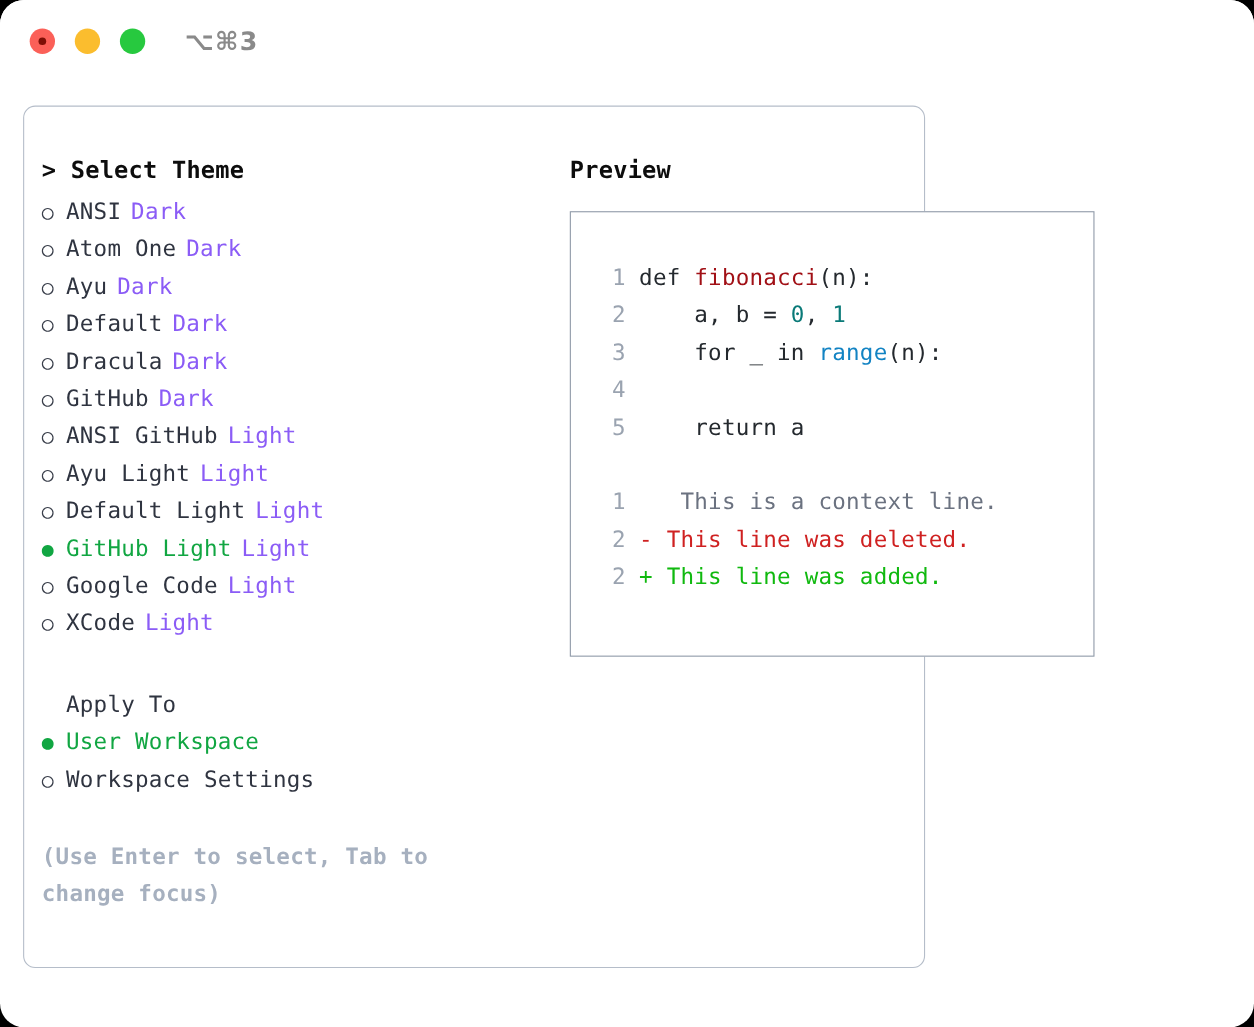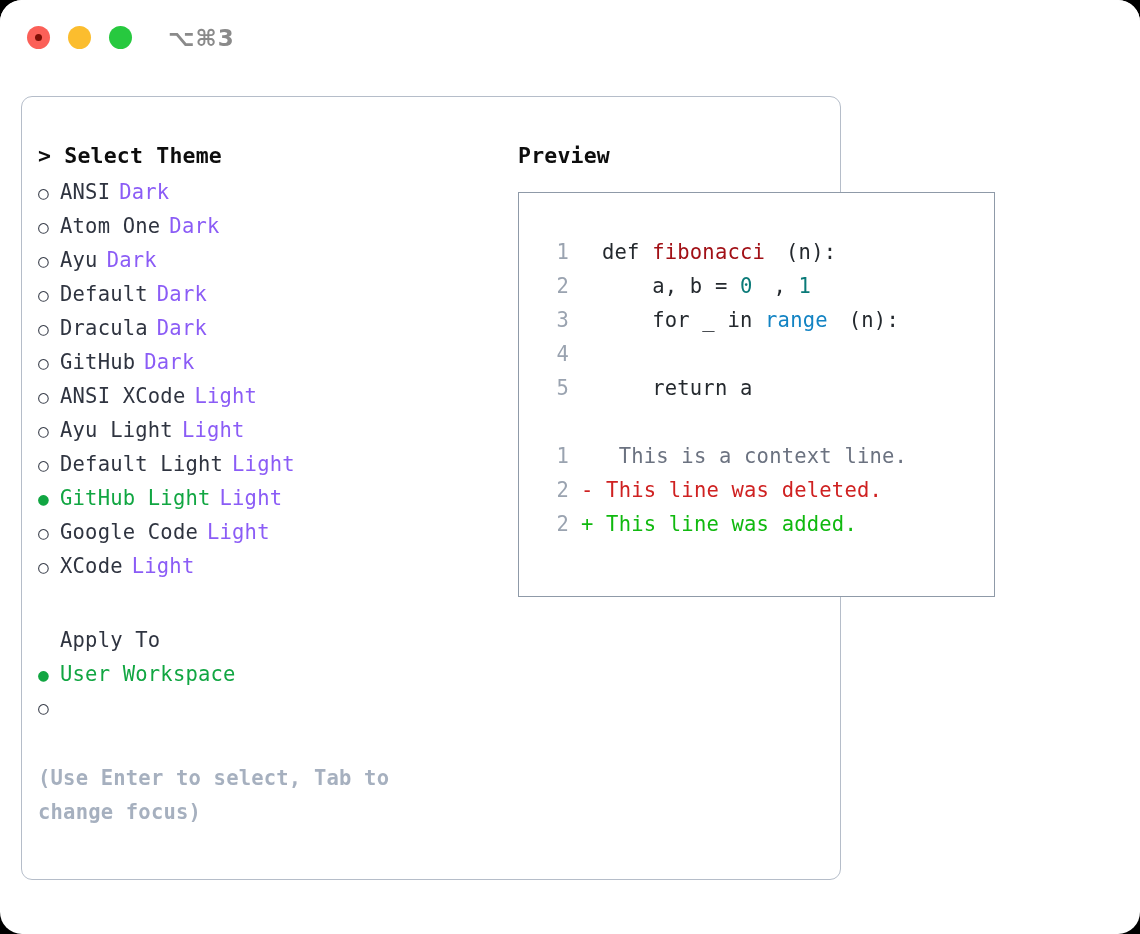--- a/index.html
+++ b/index.html
@@ -171,21 +171,21 @@
     line-height: 34px;
     white-space: pre;
     letter-spacing: 0.2px;
   }
   .lineno {
     flex: 0 0 28px;
     text-align: right;
     color: #9aa3b0;
     margin-right: 12px;
   }
-  .code-text { color: #24292e; margin-left: 21px; }
+  .code-text { color: #24292e; }
   .tok-fn    { color: #a11016; }
   .tok-num   { color: #0a7a78; }
   .tok-call  { color: #1283c3; }
   .blank-line { height: 34px; }
   .diff-ctx  { color: #6b7280; }
   .diff-del  { color: #cf2121; }
   .diff-add  { color: #10b90f; }
 </style>
 </head>
 <body>
@@ -206,34 +206,34 @@
     <div class="left-pane">
       <div class="pane-title">&gt; Select Theme</div>
 
       <div class="theme-list" id="theme-list">
           <div class="opt-row"><span class="bullet">○</span><span class="opt-label">ANSI</span><span class="opt-tag">Dark</span></div>
           <div class="opt-row"><span class="bullet">○</span><span class="opt-label">Atom One</span><span class="opt-tag">Dark</span></div>
           <div class="opt-row"><span class="bullet">○</span><span class="opt-label">Ayu</span><span class="opt-tag">Dark</span></div>
           <div class="opt-row"><span class="bullet">○</span><span class="opt-label">Default</span><span class="opt-tag">Dark</span></div>
           <div class="opt-row"><span class="bullet">○</span><span class="opt-label">Dracula</span><span class="opt-tag">Dark</span></div>
           <div class="opt-row"><span class="bullet">○</span><span class="opt-label">GitHub</span><span class="opt-tag">Dark</span></div>
-          <div class="opt-row"><span class="bullet">○</span><span class="opt-label">ANSI XCode</span><span class="opt-tag">Light</span></div>
+          <div class="opt-row"><span class="bullet">○</span><span class="opt-label">ANSI GitHub</span><span class="opt-tag">Light</span></div>
           <div class="opt-row"><span class="bullet">○</span><span class="opt-label">Ayu Light</span><span class="opt-tag">Light</span></div>
           <div class="opt-row"><span class="bullet">○</span><span class="opt-label">Default Light</span><span class="opt-tag">Light</span></div>
           <div class="opt-row selected"><span class="bullet">●</span><span class="opt-label">GitHub Light</span><span class="opt-tag">Light</span></div>
           <div class="opt-row"><span class="bullet">○</span><span class="opt-label">Google Code</span><span class="opt-tag">Light</span></div>
           <div class="opt-row"><span class="bullet">○</span><span class="opt-label">XCode</span><span class="opt-tag">Light</span></div>
         </div>
 
       <div class="section-gap"></div>
 
       <div class="apply-title">Apply To</div>
       <div class="theme-list" id="apply-list">
           <div class="opt-row selected"><span class="bullet">●</span><span class="opt-label">User Workspace</span></div>
-          <div class="opt-row"><span class="bullet">○</span></div>
+          <div class="opt-row"><span class="bullet">○</span><span class="opt-label">Workspace Settings</span></div>
         </div>
 
       <div class="hint">(Use Enter to select, Tab to change focus)</div>
     </div>
 
     <div class="right-pane">
       <div class="preview-title">Preview</div>
       <div class="preview-box">
         <div id="code-block">
             <div class="code-line"><span class="lineno">1</span><span><span class="code-text">def </span><span class="tok-fn">fibonacci</span><span class="code-text">(n):</span></span></div>

